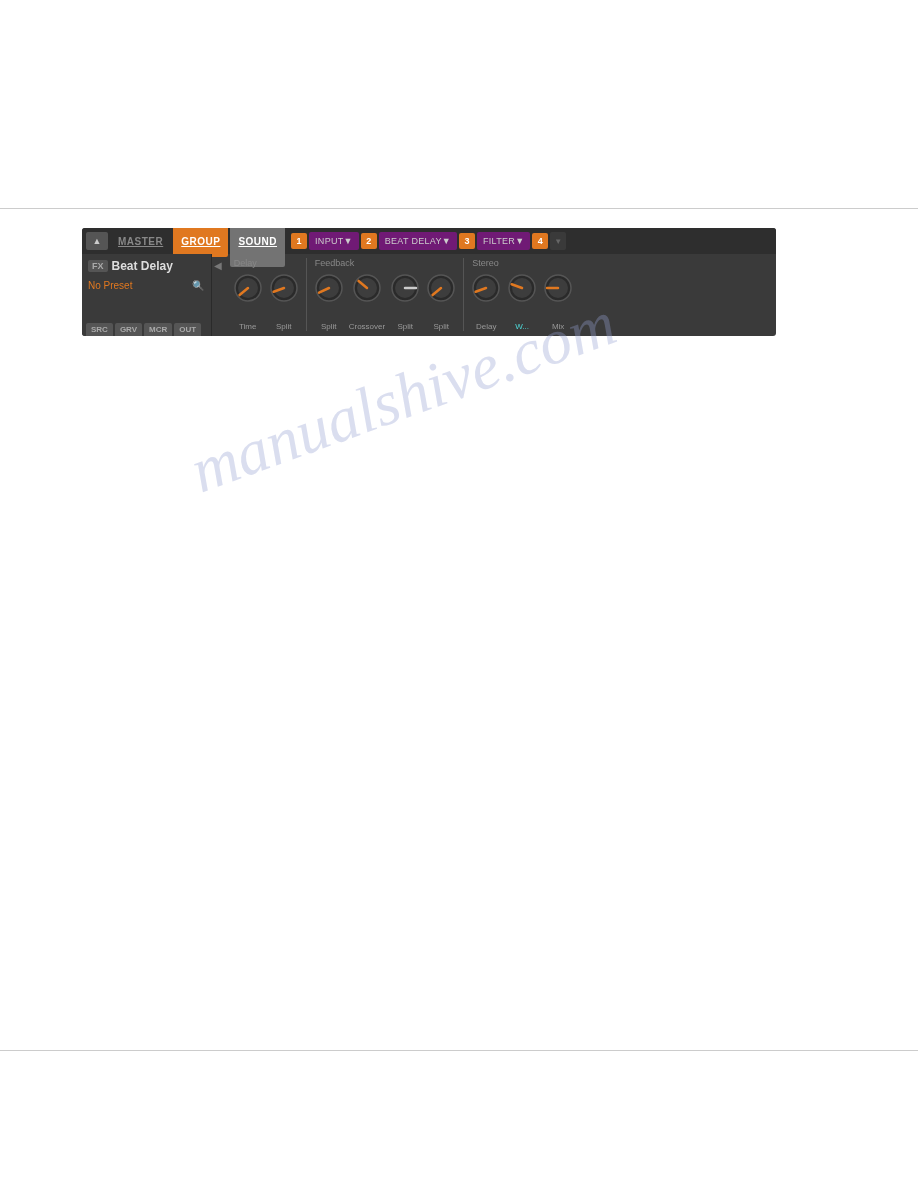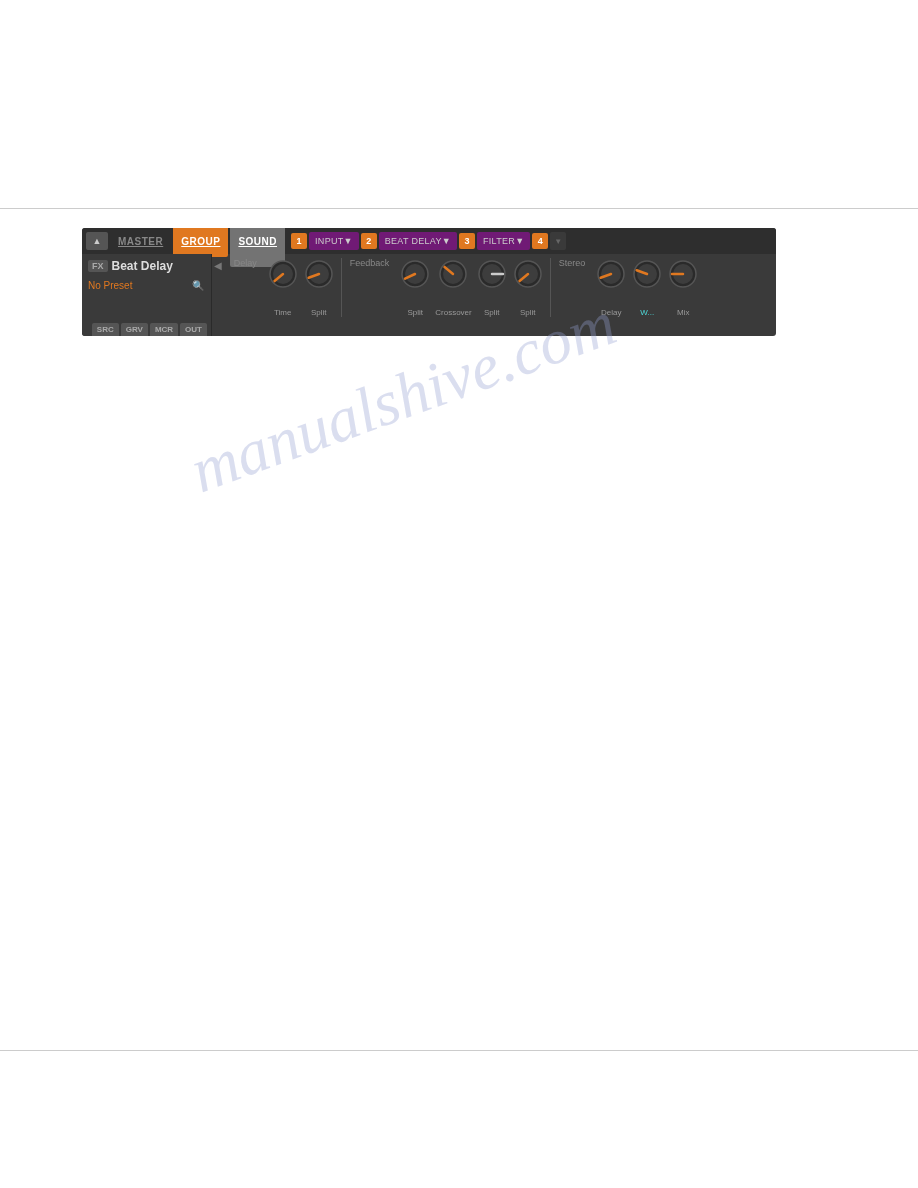--- a/index.html
+++ b/index.html
@@ -206,21 +206,20 @@
       color: #888;
       font-size: 10px;
       cursor: pointer;
     }
 
     .bottom-tabs {
       display: flex;
       padding: 4px 4px 0 4px;
       gap: 2px;
       margin-top: auto;
-      justify-content: flex-end;
     }
 
     .tab-btn {
       padding: 2px 5px;
       background: #555;
       border-radius: 2px 2px 0 0;
       color: #aaa;
       font-size: 8px;
       font-weight: bold;
       cursor: pointer;
@@ -237,21 +236,22 @@
 
     
     .sections-row {
       display: flex;
       gap: 0;
       width: 100%;
     }
 
     .section {
       display: flex;
-      gap: 8px;
+      flex-direction: column;
+      gap: 2px;
     }
 
     .section-header {
       color: #888;
       font-size: 9px;
       padding: 0 2px;
       margin-bottom: 2px;
     }
 
     .knobs-row {

